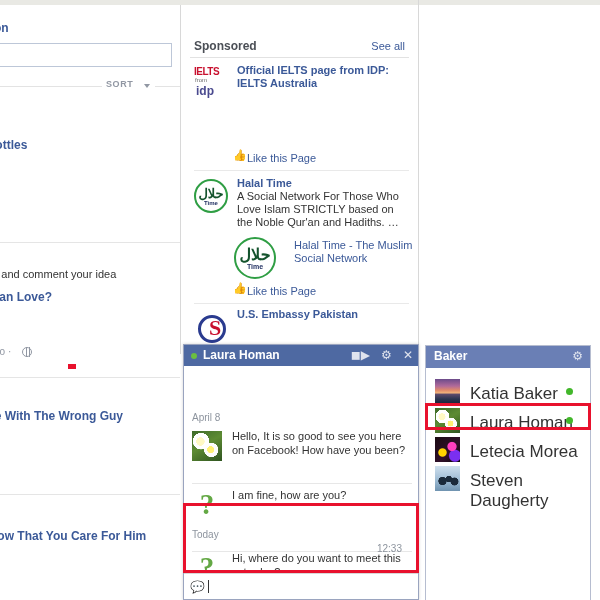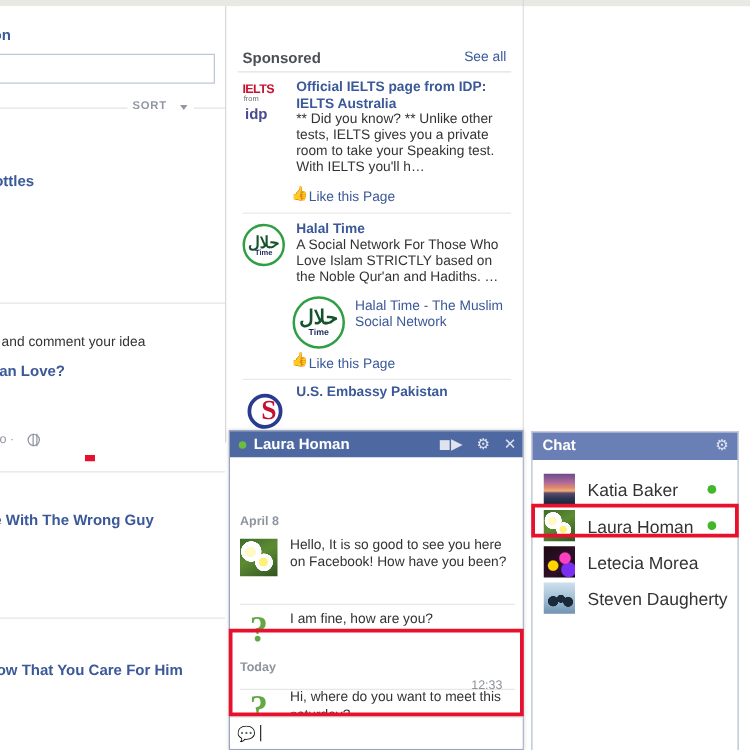--- a/index.html
+++ b/index.html
@@ -148,21 +148,21 @@
   .cw-name {
     position:absolute; left:19px; top:3px; font-size:12px; font-weight:bold; color:#ffffff;
   }
   .cw-icons { position:absolute; right:5px; top:3px; height:15px; }
   .cw-ic { display:inline-block; color:#dfe3ee; font-size:12px; margin-left:8px; vertical-align:top; }
 
   .cw-body {
     position:absolute; left:0; top:21px; width:100%; height:207px;
     background:#ffffff; overflow:hidden;
   }
-  .daysep { position:absolute; left:8px; font-size:10px; color:#8d949e; font-weight:bold; }
+  .daysep { position:absolute; left:8px; font-size:10px; color:#8d949e; font-weight:normal; }
   .daysep-line { position:absolute; height:1px; background:#e7e7e7; }
   .msg { position:absolute; }
   .msg-av { position:absolute; left:0; top:0; width:30px; height:30px; overflow:hidden; background:#fff; }
   .msg-txt { position:absolute; left:40px; top:-1px; font-size:11px; color:#333; line-height:13.5px; width:175px; }
   .msg-time{ position:absolute; right:16px; font-size:10px; color:#8d949e; }
 
   .qmark {
     position:absolute; left:0; top:0; width:30px; height:30px; background:#ffffff;
     color:#63a844; font-size:29px; font-weight:bold; line-height:28px;
     text-align:center; font-family:"Liberation Serif", serif;
@@ -180,21 +180,21 @@
     position:absolute; left:425px; top:345px; width:166px; height:255px;
     background:#ffffff; border:1px solid #b6bdd0; border-bottom:none; box-sizing:border-box;
   }
   .cb-head {
     position:absolute; left:0; top:0; width:100%; height:22px; background:#6a7fb5;
   }
   .cb-title { position:absolute; left:8px; top:3px; font-size:12px; font-weight:bold; color:#ffffff; }
   .cb-gear  { position:absolute; right:7px; top:3px; font-size:12px; color:#dfe3ee; }
   .cb-item  { position:absolute; left:0; width:100%; height:29px; }
   .cb-av    { position:absolute; left:9px; top:2px; width:25px; height:25px; overflow:hidden; }
-  .cb-name  { position:absolute; left:44px; top:7px; font-size:14px; color:#333333; }
+  .cb-name  { position:absolute; left:44px; top:7px; font-size:17px; color:#333333; }
   .cb-on    { position:absolute; right:17px; top:11px; width:7px; height:7px; border-radius:50%; background:#42b72a; }
 
   
   .redbox { position:absolute; border:3px solid #e8112d; box-sizing:border-box; pointer-events:none; }
   #redbox-message { left:183px; top:503px; width:236px; height:70px; }
   #redbox-contact { left:425px; top:403px; width:166px; height:27px; }
 
   
   .av-flower{
     background:
@@ -279,21 +279,20 @@
     </div>
 
     <div class="ad" style="top:59px;">
       <div class="ielts-badge">
         <div class="ielts-word">IELTS</div>
         <div class="ielts-from">from</div>
         <div class="ielts-idp">idp</div>
       </div>
       <div class="ad-body">
         <div class="ad-title">Official IELTS page from IDP: IELTS Australia</div>
-        <div class="ad-desc">** Did you know? ** Unlike other tests, IELTS gives you a private room to take your Speaking test. With IELTS you'll h…</div>
       </div>
     </div>
     <div class="ad-like" style="top:147px;">
       <span class="thumbup"></span><span>Like this Page</span>
     </div>
     <div class="ad-hr" style="top:165px;"></div>
 
     <div class="ad" style="top:172px;">
       <div class="halal-logo" style="left:0; top:2px; width:34px; height:34px;">
         <div class="halal-ar" style="font-size:13px;">حلال</div>
@@ -302,21 +301,21 @@
       <div class="ad-body">
         <div class="ad-title">Halal Time</div>
         <div class="ad-desc">A Social Network For Those Who Love Islam STRICTLY based on the Noble Qur'an and Hadiths. …</div>
       </div>
     </div>
 
     <div class="halal-logo" style="left:44px; top:232px; width:42px; height:42px;">
       <div class="halal-ar" style="font-size:16px;">حلال</div>
       <div class="halal-t" style="font-size:7px;">Time</div>
     </div>
-    <div class="sub-ad-title" style="left:94px; top:234px; width:120px;">Halal Time - The Muslim Social Network</div>
+    <div class="sub-ad-title" style="left:104px; top:234px; width:120px;">Halal Time - The Muslim Social Network</div>
 
     <div class="ad-like" style="top:280px;">
       <span class="thumbup"></span><span>Like this Page</span>
     </div>
     <div class="ad-hr" style="top:298px;"></div>
 
     <div class="ad" style="top:303px;">
       <div class="emb-logo">
         <div class="emb-c"></div>
         <div class="emb-s">S</div>
@@ -368,21 +367,21 @@
     </div>
 
     <div class="cw-input" title="">
       <div class="cw-inp-ic">💬</div>
       <div class="cw-caret"></div>
     </div>
   </div>
 
   <div class="chatbar">
     <div class="cb-head">
-      <div class="cb-title">Chat</div>
+      <div class="cb-title">Baker</div>
       <div class="cb-gear">⚙</div>
     </div>
 
     <div class="cb-item" style="top:31px;">
       <div class="cb-av av-sunset"></div>
       <div class="cb-name">Katia Baker</div>
       <div class="cb-on"></div>
     </div>
 
     <div class="cb-item" style="top:60px;">

